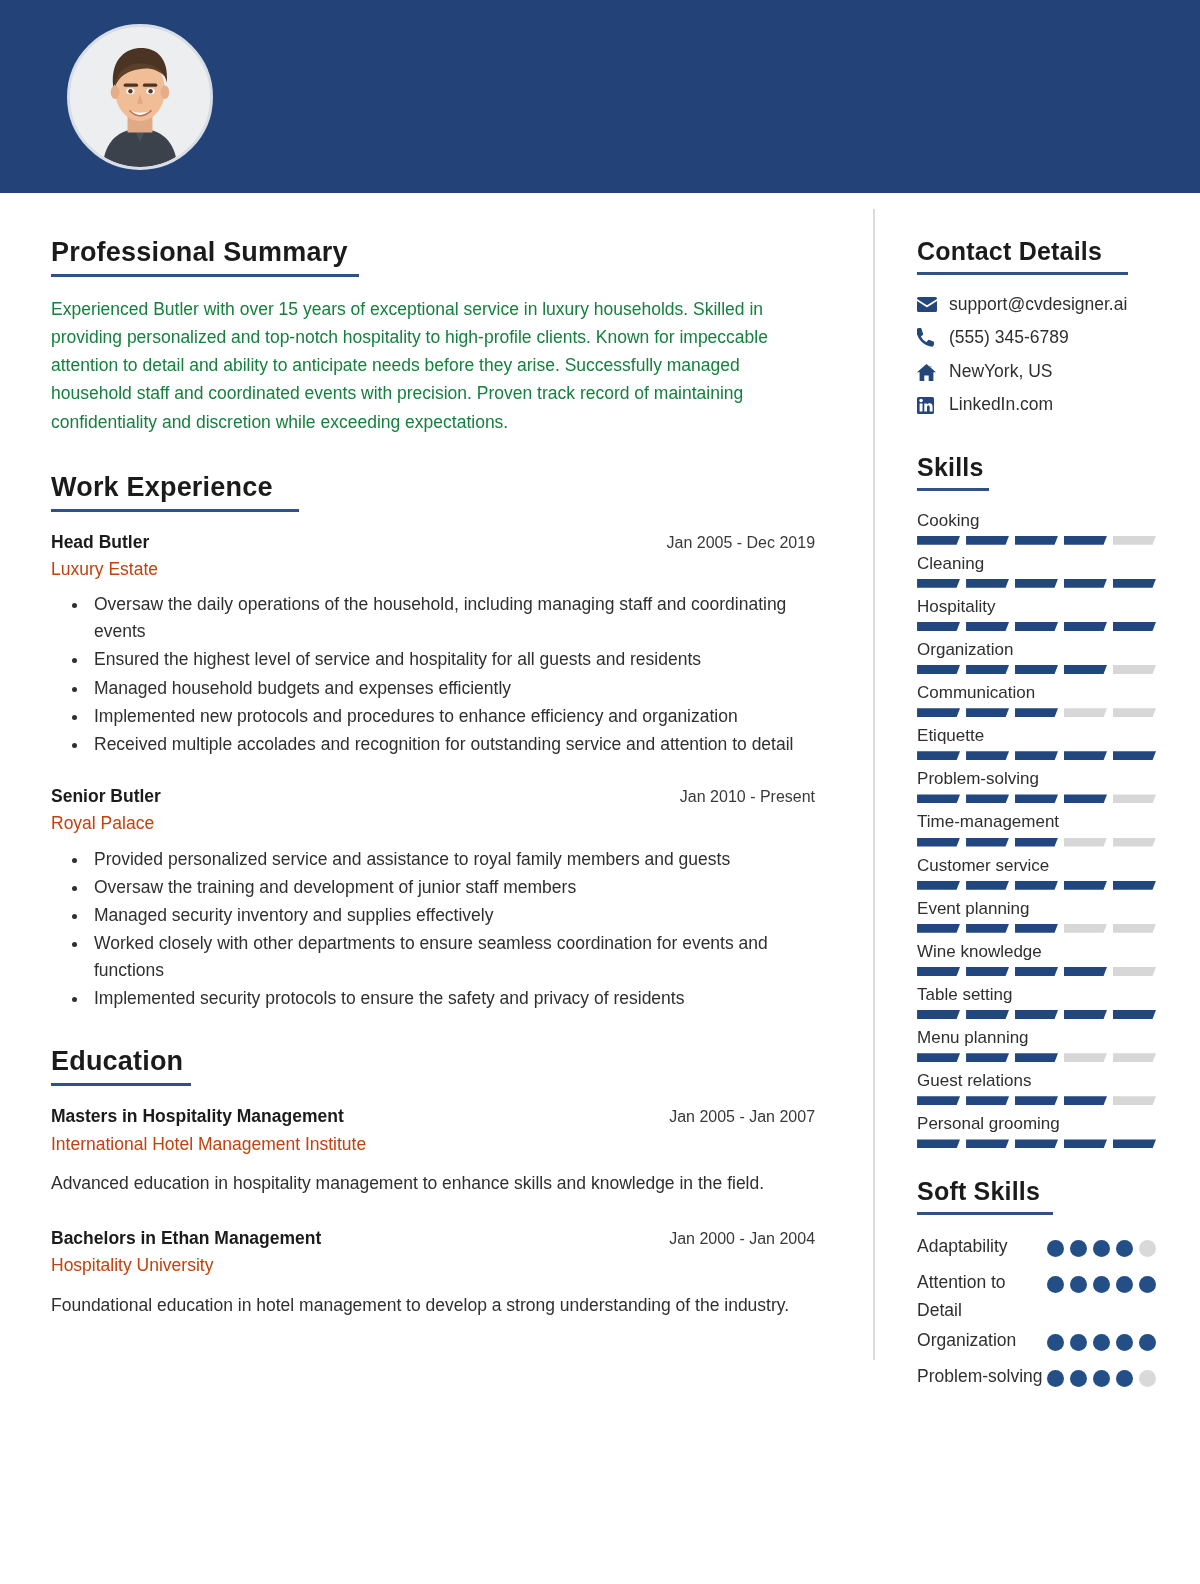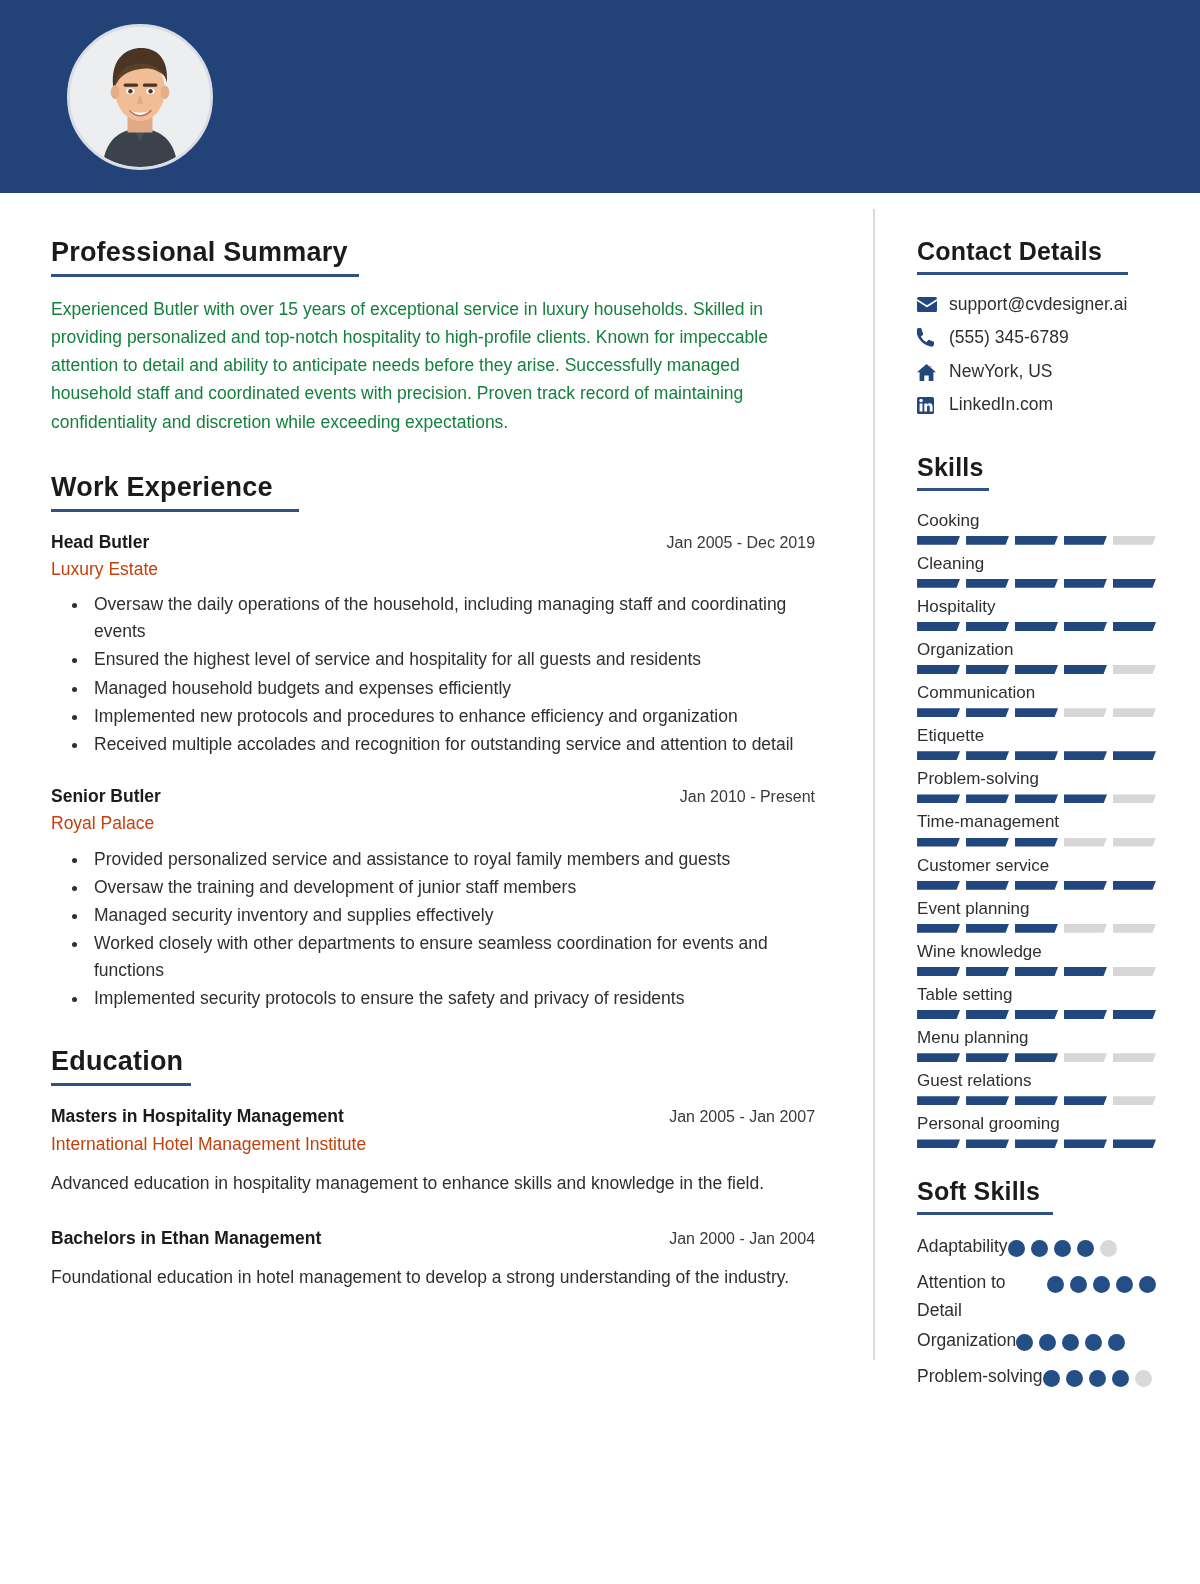--- a/index.html
+++ b/index.html
@@ -185,20 +185,21 @@
     background:#d7d7d7;
     clip-path:polygon(0 0, 100% 0, 92% 100%, 0 100%);
   }
   .seg.on { background:#22467e; }
 
   
   .soft-list { margin-top:4px; }
   .soft-row {
     display:flex;
     align-items:flex-start;
+    justify-content:space-between;
     margin-bottom:3px;
     min-height:33px;
   }
   .soft-label {
     font-size:17.5px;
     color:#2f2f2f;
     line-height:1.58;
     max-width:185px;
   }
   .dots {
@@ -319,20 +320,21 @@
               </div>
               <div class="entry-org">International Hotel Management Institute</div>
               <div class="entry-desc">Advanced education in hospitality management to enhance skills and knowledge in the field.</div>
             </div>
             <div class="edu-gap"></div>
             <div class="entry">
               <div class="entry-head">
                 <div class="entry-title">Bachelors in Ethan Management</div>
                 <div class="entry-date">Jan 2000 - Jan 2004</div>
               </div>
+              <div class="entry-org">Hospitality University</div>
               <div class="entry-desc">Foundational education in hotel management to develop a strong understanding of the industry.</div>
             </div>
           </div>
       </div>
 
     </div>
 
     <div class="divider"></div>
 
     <div class="col-right">

